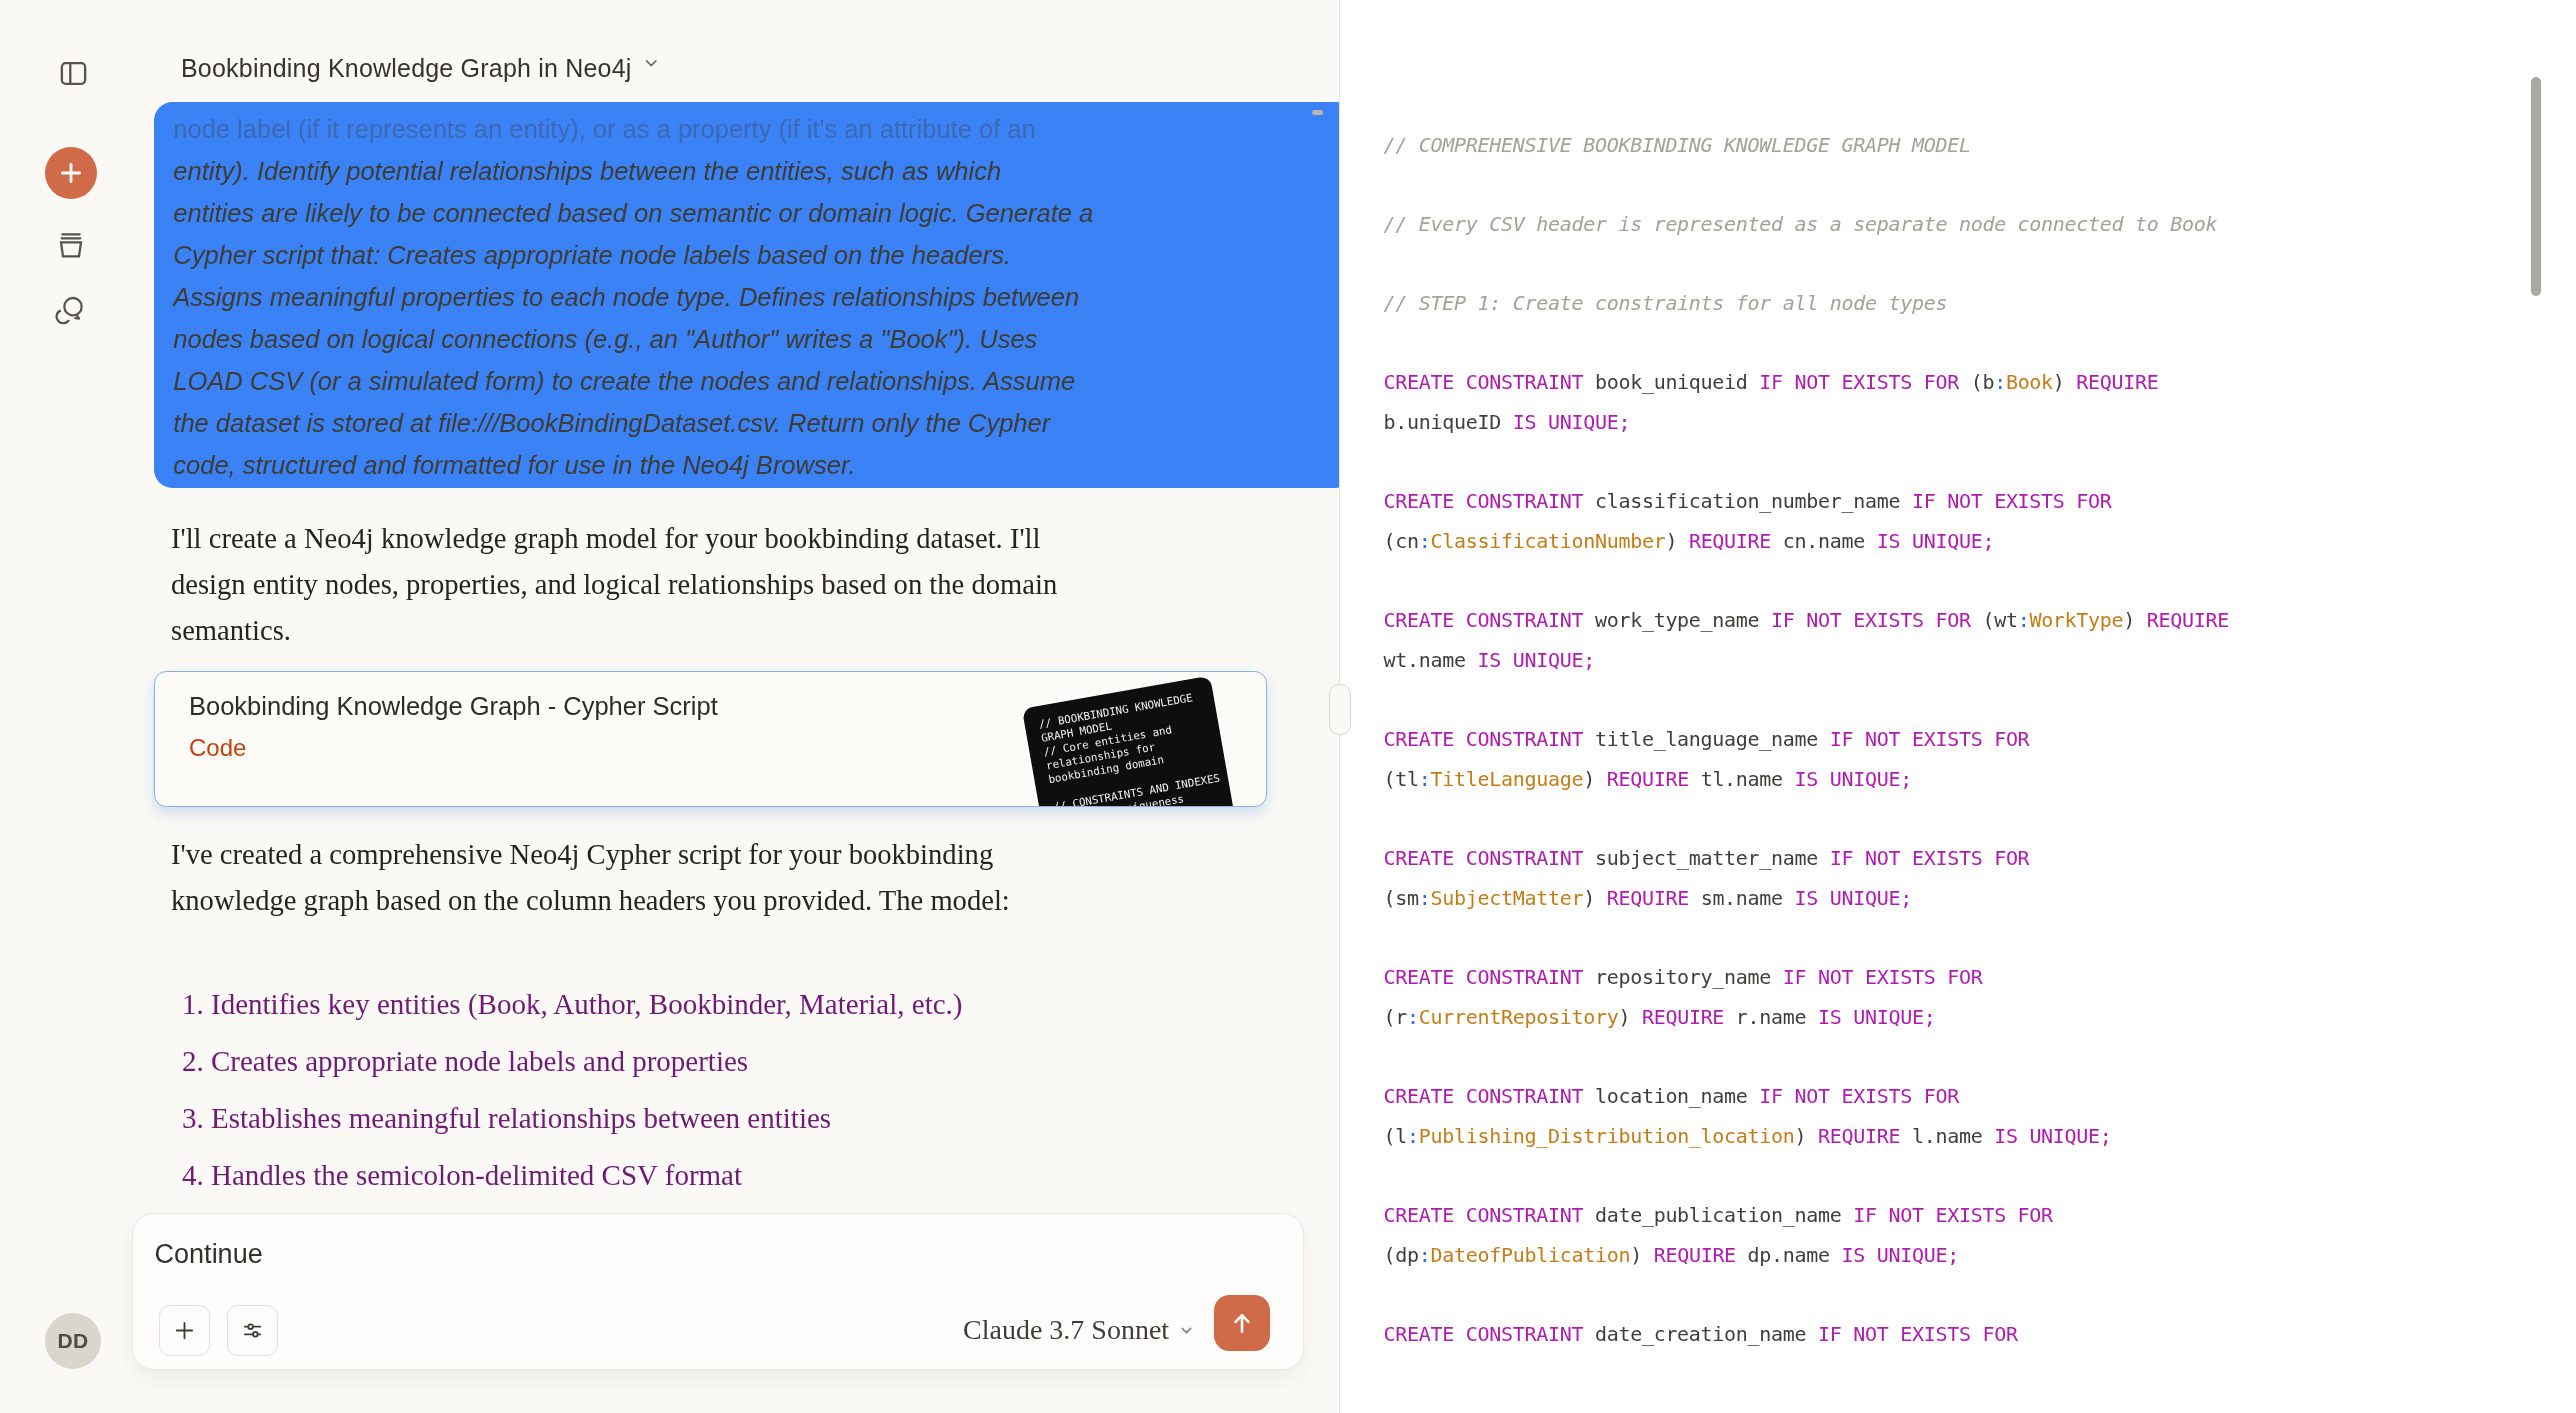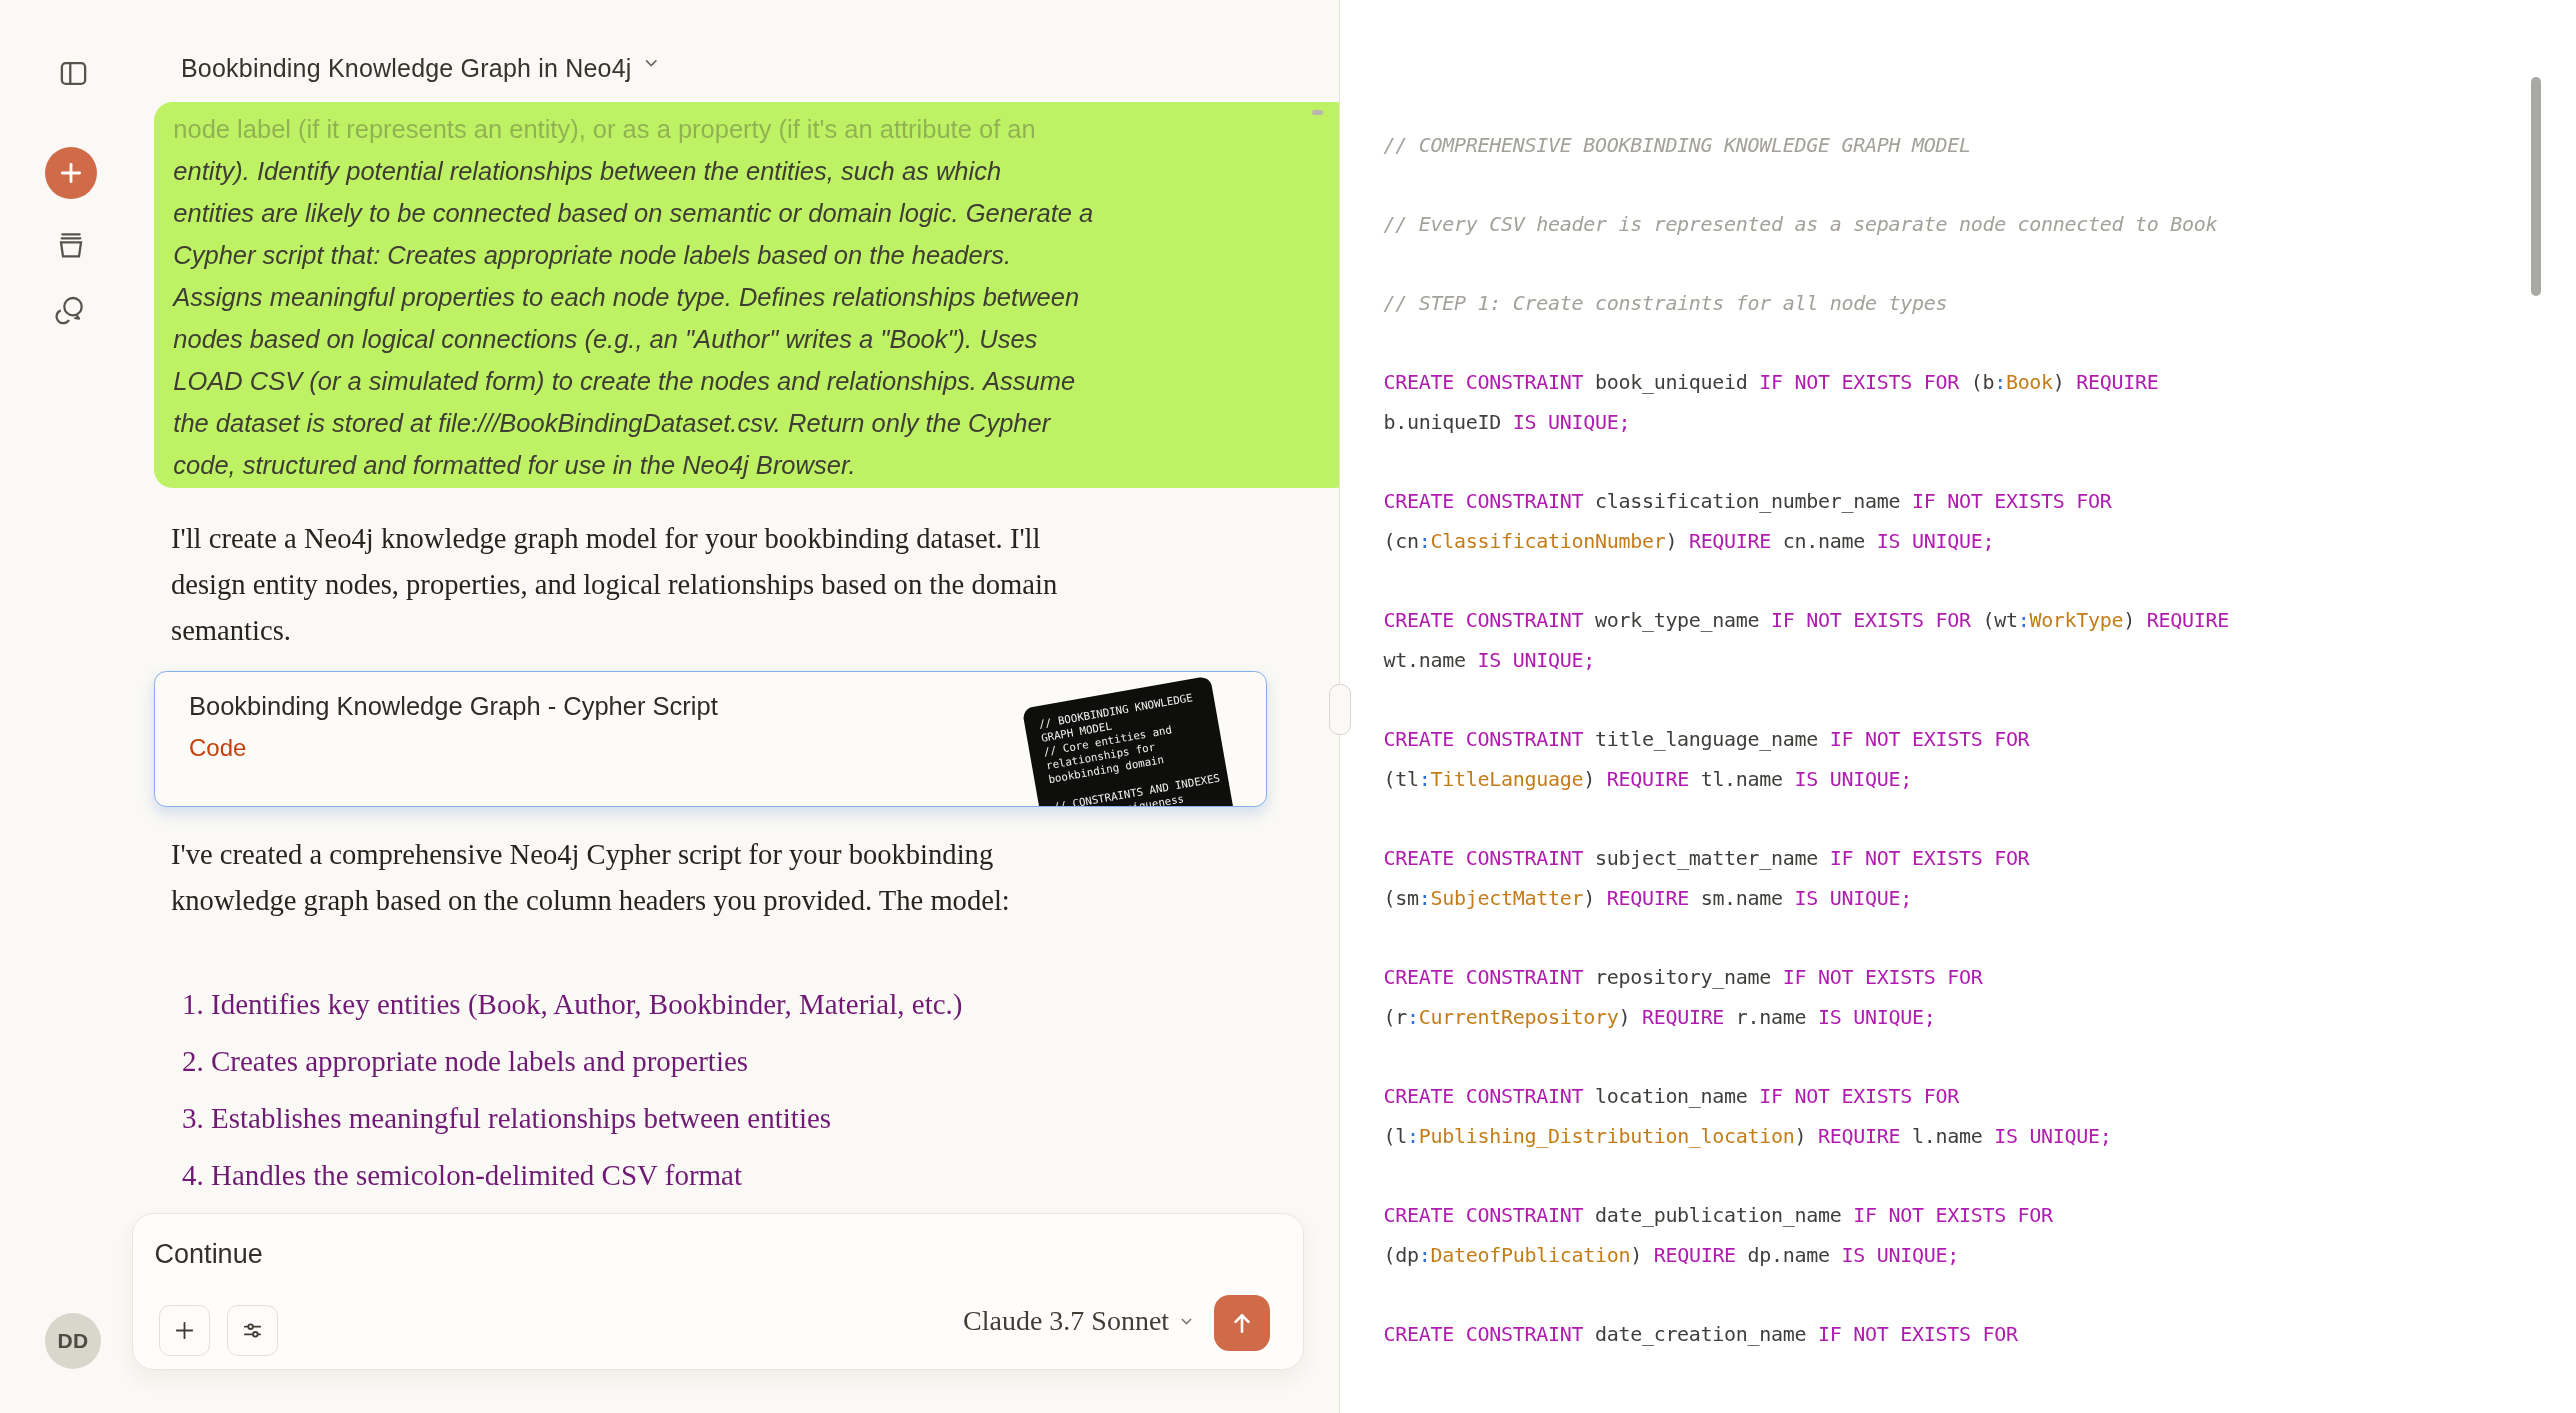--- a/index.html
+++ b/index.html
@@ -23,21 +23,21 @@
 
   .pub-row{left:2182px;top:54px;height:37px;display:flex;align-items:center;gap:10px;color:#57554d;cursor:default;}
   .pub-label{font-size:24px;}
   .copy-btn{left:2337px;top:46px;width:127px;height:51px;border-radius:25.5px;background:#fdfcfa;border:1.2px solid #ddd9d0;display:flex;align-items:center;}
   .copy-main{flex:1;display:flex;align-items:center;justify-content:center;font-size:24px;font-weight:600;color:#21201b;height:100%;}
   .copy-divider{width:1.2px;height:100%;background:#ddd9d0;}
   .copy-caret{width:43px;display:flex;align-items:center;justify-content:center;color:#4a4841;height:100%;}
   .close-btn{left:2499px;top:54px;width:37px;height:37px;display:flex;align-items:center;justify-content:center;color:#3a3831;}
 
   
-  .quote-block{left:154px;top:102px;width:1200px;height:386px;background:#bef264;border-radius:18.5px;overflow:hidden;}
+  .quote-block{left:154px;top:102px;width:1200px;height:386px;background:#3b82f6;border-radius:18.5px;overflow:hidden;}
   .quote-inner{position:absolute;left:19.3px;top:6.2px;right:15.4px;font-size:25.5px;line-height:42px;color:#3e3c33;}
   .quote-faded{opacity:.35;white-space:nowrap;}
   .quote-lines div{white-space:nowrap;font-style:italic;}
 
   .serif-lines{font-family:"Liberation Serif",serif;font-size:28.6px;line-height:46px;color:#26241e;}
   .serif-lines div{white-space:nowrap;}
   .intro{left:171px;top:516px;}
   .summary{left:171px;top:832px;}
 
   .chat-list{left:182px;top:988px;font-family:"Liberation Serif",serif;font-size:29px;color:#701a75;counter-reset:li;}
@@ -51,21 +51,21 @@
   .thumb{position:absolute;left:880px;top:18.5px;width:191px;height:168px;background:#0e0e0d;border-radius:10.8px;transform:rotate(-10deg);padding:12.3px 14px;box-sizing:border-box;color:#f2f2ef;font-family:"DejaVu Sans Mono",monospace;font-size:10.8px;line-height:14px;}
   .thumb div{white-space:nowrap;min-height:14px;}
 
   
   .chat-scroll-nub{left:1312px;top:110px;width:10.8px;height:5.4px;border-radius:3.1px;background:#b8b6ae;}
 
   
   .input-card{left:132px;top:1213px;width:1170px;height:155px;background:#fefdfb;border:0.8px solid #e9e6de;border-radius:21.6px;box-shadow:0 9.3px 20px rgba(60,55,40,.06);}
   .input-text{position:absolute;left:21.6px;top:25px;font-size:27px;color:#32302a;}
   .sq-btn{position:absolute;top:91px;width:49px;height:49px;border-radius:10.8px;background:#fdfcfa;border:1.2px solid #e3e0d7;display:flex;align-items:center;justify-content:center;color:#3e3c35;cursor:pointer;}
-  .model-sel{position:absolute;left:830px;top:91px;height:49px;display:flex;gap:9.3px;font-family:"Liberation Serif",serif;font-size:28px;color:#3f3d35;cursor:pointer;}
+  .model-sel{position:absolute;left:830px;top:91px;height:49px;display:flex;align-items:center;gap:9.3px;font-family:"Liberation Serif",serif;font-size:28px;color:#3f3d35;cursor:pointer;}
   .model-sel .chev{color:#807e74;}
   .send-btn{position:absolute;left:1081px;top:81px;width:56px;height:56px;border-radius:15.4px;background:#cf6b49;display:flex;align-items:center;justify-content:center;color:#fff;cursor:pointer;}
   .avatar{left:45px;top:1313px;width:56px;height:56px;border-radius:50%;background:#d9d6cb;display:flex;align-items:center;justify-content:center;font-size:21px;font-weight:700;color:#4d4b42;letter-spacing:0.4px;}
 
   
   .code-panel{left:1339px;top:0;width:1237px;height:1413px;background:#ffffff;border-left:0.8px solid #e5e2da;}
   .split-handle{left:1329px;top:684px;width:20px;height:49px;border-radius:10px;background:#faf9f5;border:1.2px solid #d8d5cc;}
   .code-wrap{position:absolute;left:11.6px;top:125px;right:46px;font-family:"DejaVu Sans Mono",monospace;font-size:20px;line-height:40px;letter-spacing:-0.3px;}
   .code-block{margin-bottom:39px;}
   .code-row{white-space:nowrap;margin-left:32px;}

